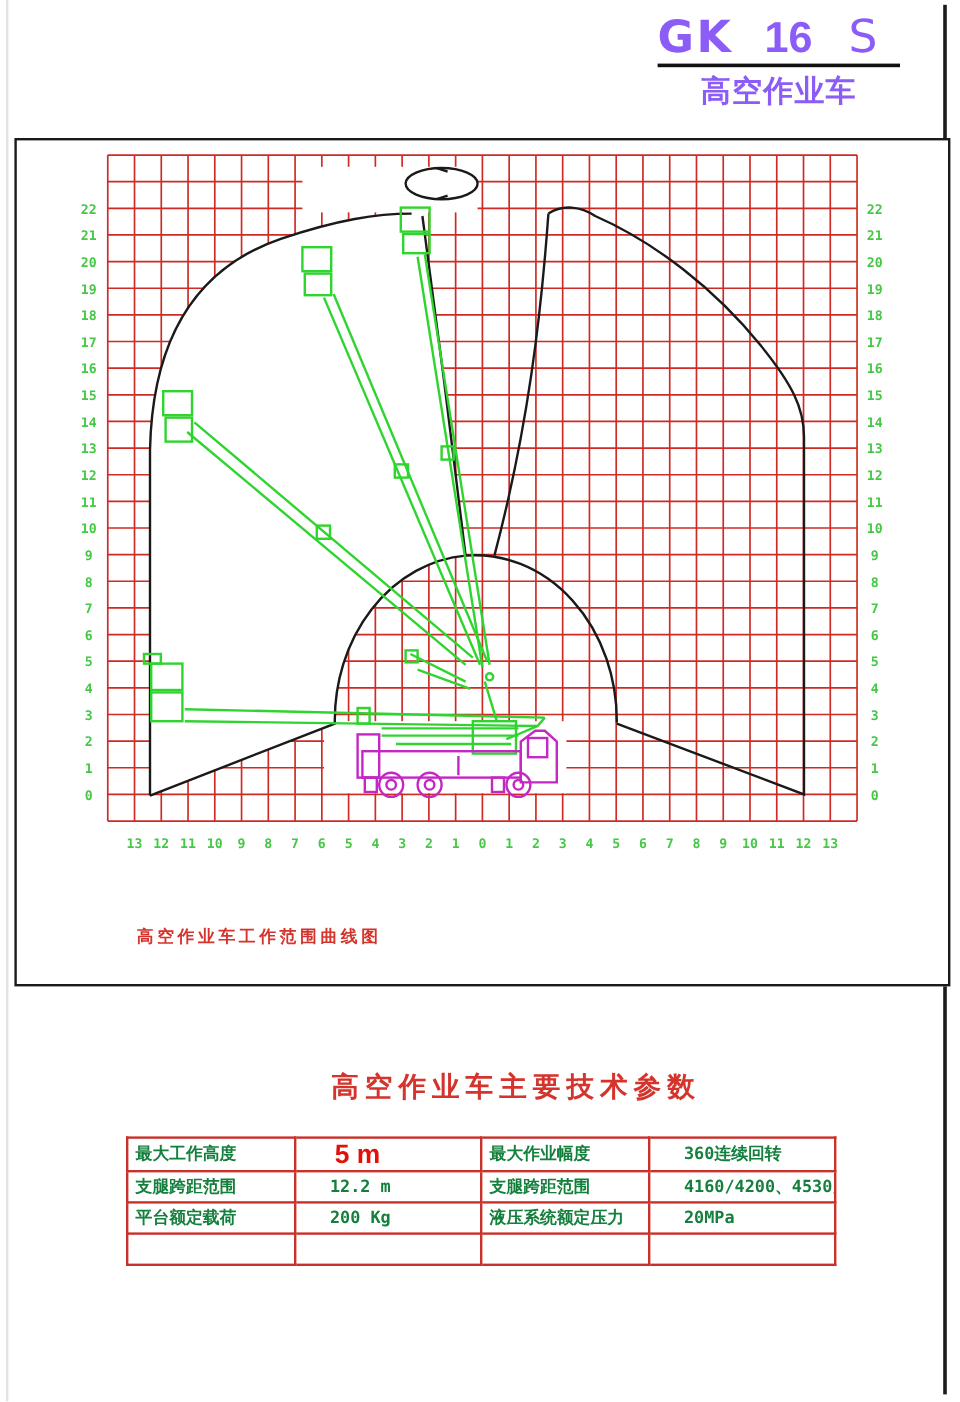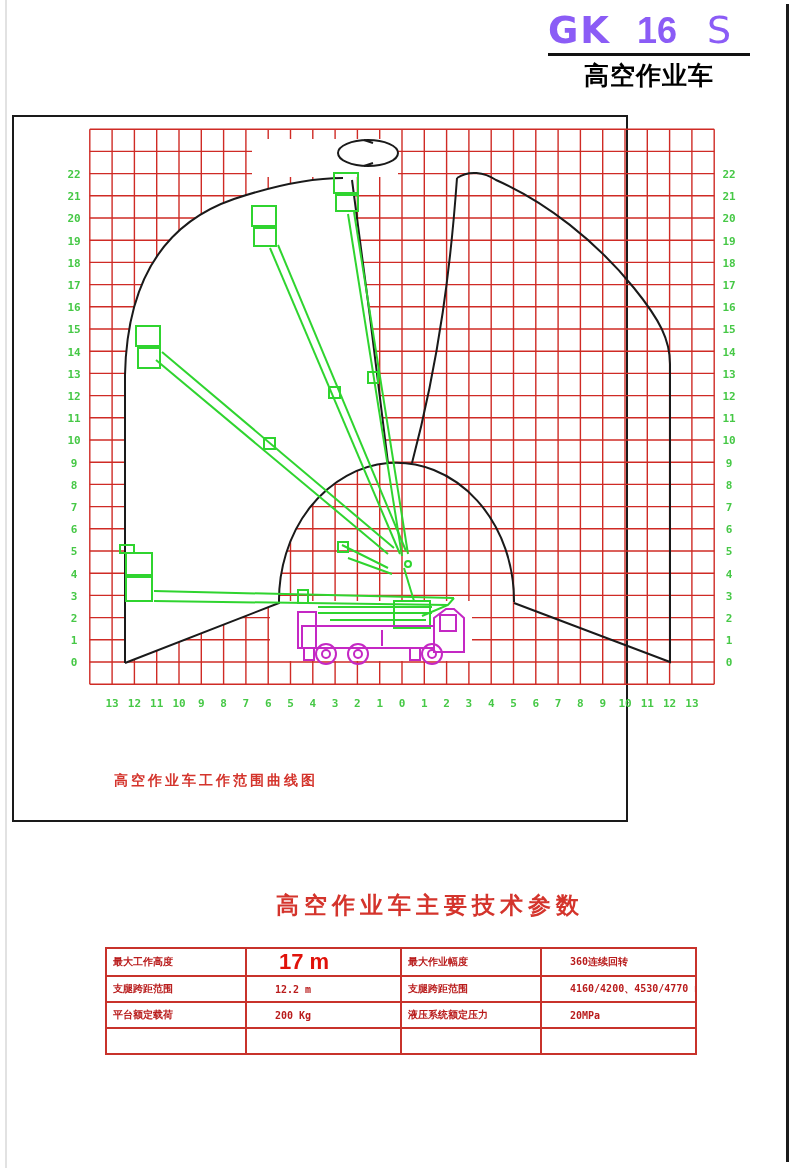--- a/index.html
+++ b/index.html
@@ -14,34 +14,34 @@
   .edge-right{position:absolute;left:786px;top:4px;width:3px;height:1158px;background:#1b1b1b;}
   .edge-left{position:absolute;left:5px;top:0;width:2px;height:1168px;background:#e2e2e2;}
 
   
   .logo{position:absolute;left:548px;top:8px;width:235px;}
   .logo-line1{display:flex;align-items:flex-end;font-weight:bold;color:#8b5cf6;}
   .logo-series{font-size:37px;letter-spacing:2px;}
   .logo-model{font-size:36px;margin-left:26px;font-family:"Liberation Sans","DejaVu Sans",sans-serif;}
   .logo-variant{font-size:38px;font-weight:400;margin-left:30px;font-family:"DejaVu Sans",sans-serif;}
   .logo-rule{width:202px;height:3px;background:#111;margin-top:1px;}
-  .logo-sub{width:202px;text-align:center;font-size:25px;font-weight:bold;color:#000000;margin-top:3px;letter-spacing:1px;}
+  .logo-sub{width:202px;text-align:center;font-size:25px;font-weight:bold;color:#8b5cf6;margin-top:3px;letter-spacing:1px;}
 
   
-  .panel{position:absolute;left:12px;top:115px;width:616px;height:707px;border:2px solid #1a1a1a;background:#fff;}
+  .panel{position:absolute;left:12px;top:115px;width:780px;height:707px;border:2px solid #1a1a1a;background:#fff;}
   .panel svg{position:absolute;left:0;top:0;}
   .caption{position:absolute;left:100px;top:655px;font-size:14px;font-weight:bold;color:var(--c-red);letter-spacing:3px;}
   svg text{font-family:"DejaVu Sans Mono",monospace;font-size:11px;font-weight:bold;fill:var(--c-tick);}
 
   
   .specs-title{position:absolute;left:0;top:890px;width:860px;text-align:center;font-size:23px;font-weight:bold;color:var(--c-red);letter-spacing:5px;}
   .specs-wrap{position:absolute;left:105px;top:947px;}
   table{border-collapse:collapse;table-layout:fixed;width:590px;}
-  td{border:2px solid #c8322b;height:26px;color:#b91c1c;
-     font-family:"DejaVu Sans Mono","DejaVu Sans",monospace;font-size:10px;font-weight:600;
+  td{border:2px solid #c8322b;height:26px;color:#15803d;
+     font-family:"DejaVu Sans Mono","DejaVu Sans",monospace;font-size:14px;font-weight:600;
      white-space:nowrap;overflow:hidden;}
   td.tl{padding-left:6px;width:140px;}
   td.tv{padding-left:28px;width:155px;}
   td.big{font-family:"Liberation Sans","DejaVu Sans",sans-serif;font-size:22px;font-weight:bold;color:#e0120a;padding-left:32px;}
 </style>
 </head>
 <body>
 
 <div class="edge-left"></div>
 <div class="edge-right"></div>
@@ -287,21 +287,21 @@
 
   <div class="caption">高空作业车工作范围曲线图</div>
 </div>
 
 <div class="specs-title">高空作业车主要技术参数</div>
 <div class="specs-wrap">
   <table>
     <tbody>
         <tr>
           <td class="tl">最大工作高度</td>
-          <td class="tv big">17 m</td>
+          <td class="tv big">5 m</td>
           <td class="tl">最大作业幅度</td>
           <td class="tv">360连续回转</td>
         </tr>
         <tr>
           <td class="tl">支腿跨距范围</td>
           <td class="tv">12.2 m</td>
           <td class="tl">支腿跨距范围</td>
           <td class="tv">4160/4200、4530/4770 mm</td>
         </tr>
         <tr>

